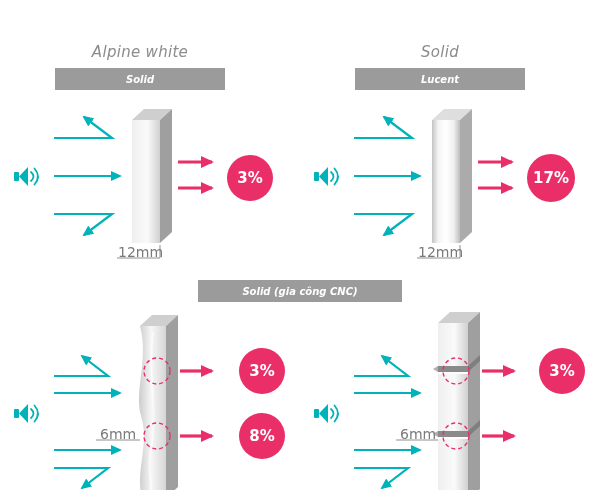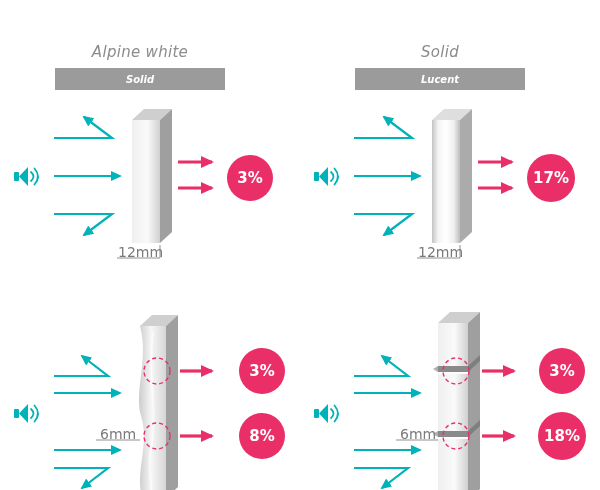--- a/index.html
+++ b/index.html
@@ -113,20 +113,21 @@
       <line x1="178" y1="100" x2="212" y2="100" marker-end="url(#mPink)"></line>
     </g>
     <g stroke="#8f8f8f" stroke-width="1">
       <line x1="117" y1="170" x2="160" y2="170"></line>
       <line x1="160" y1="157" x2="160" y2="170"></line>
     </g>
   </svg>
   <div class="thick" style="left:418px;top:216px">12mm</div>
   <div class="pct big" style="left:527px;top:126px">17%</div>
 
+  <div class="banner" style="left:198px;top:252px;width:204px">Solid (gia công CNC)</div>
 
   <svg class="quad" style="left:0;top:280px" width="300" height="210" viewBox="0 0 300 210">
     <g transform="translate(14,92)" fill="#00b2ba">
       <rect x="0" y="9" width="5" height="9" rx="1"></rect>
       <path d="M5,13.5 L14,4 L14,23 Z"></path>
       <path d="M17,9 Q22,13.5 17,18" fill="none" stroke="#00b2ba" stroke-width="1.8" stroke-linecap="round"></path>
       <path d="M20.5,5.5 Q27.5,13.5 20.5,21.5" fill="none" stroke="#00b2ba" stroke-width="1.8" stroke-linecap="round"></path>
     </g>
     <g stroke="#00b2ba" stroke-width="2.2" fill="none">
       <polyline points="54,68 108,68 82,48" marker-end="url(#mTeal)"></polyline>
@@ -189,15 +190,14 @@
     <g stroke="#ea2e67" stroke-width="3.2" fill="none">
       <line x1="182" y1="63" x2="214" y2="63" marker-end="url(#mPink)"></line>
       <line x1="182" y1="128" x2="214" y2="128" marker-end="url(#mPink)"></line>
     </g>
     <g stroke="#8f8f8f" stroke-width="1">
       <line x1="96" y1="132" x2="138" y2="132"></line>
     </g>
   </svg>
   <div class="thick" style="left:400px;top:398px">6mm</div>
   <div class="pct" style="left:539px;top:320px">3%</div>
-  <div class="pct big" style="left:538px;top:384px">18%</div>
 
 </div>
 
 </body></html>

